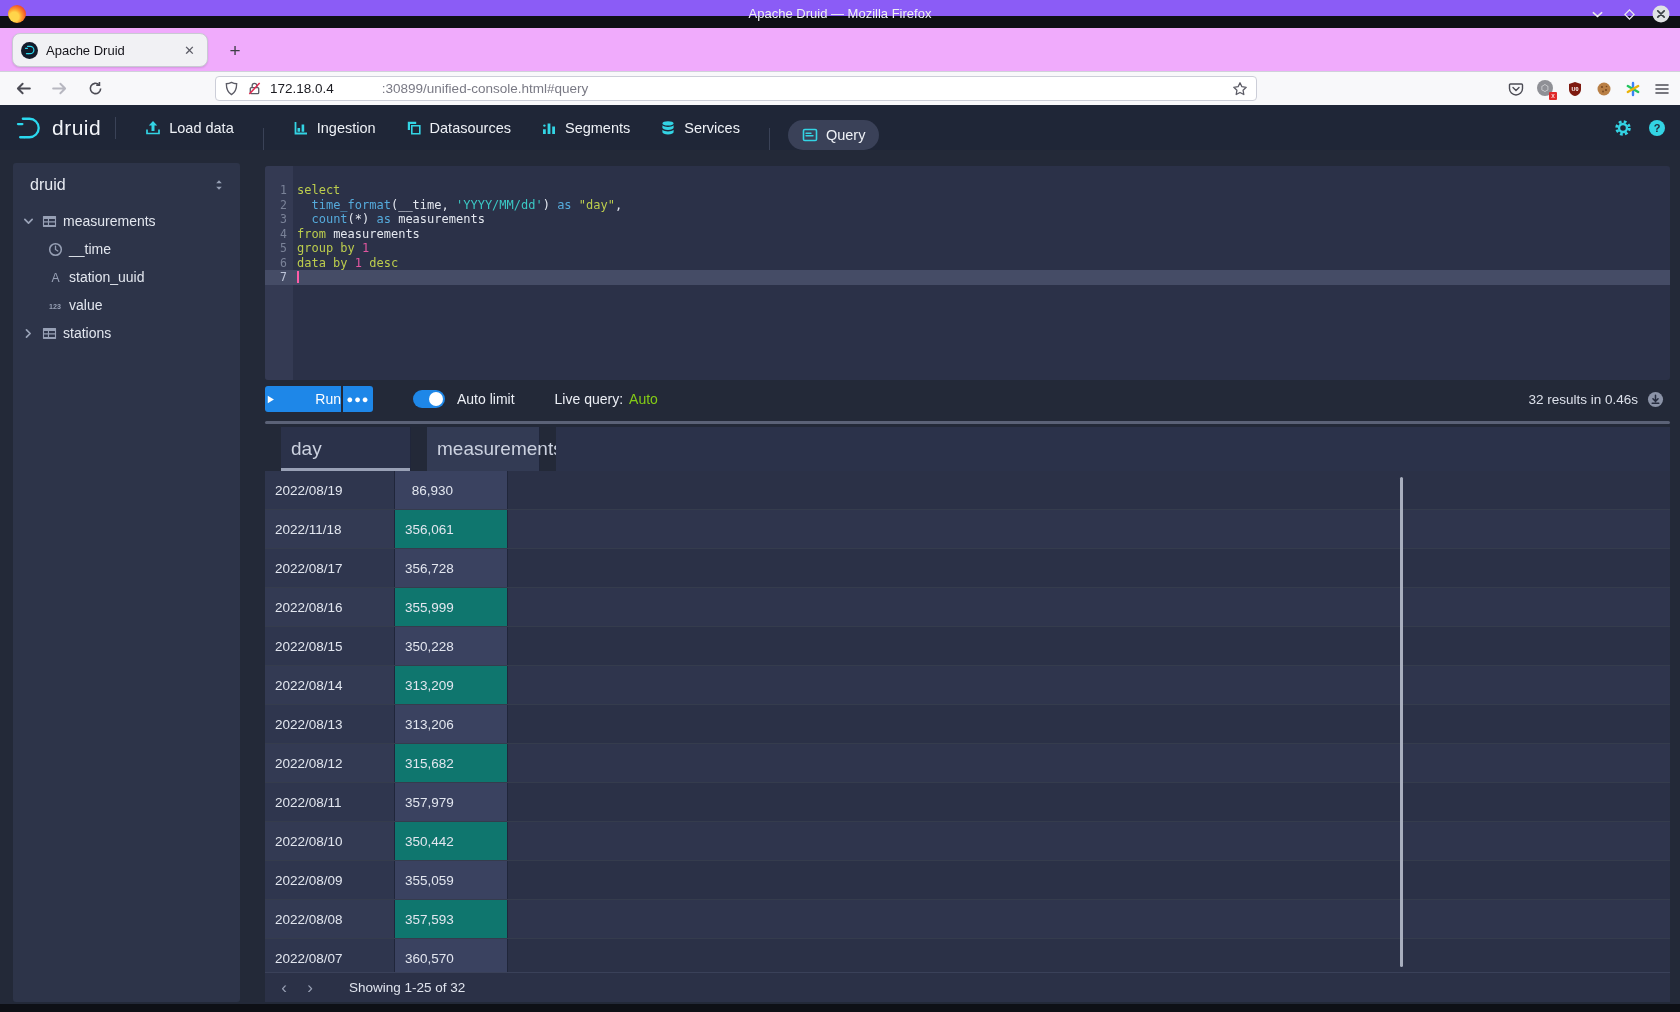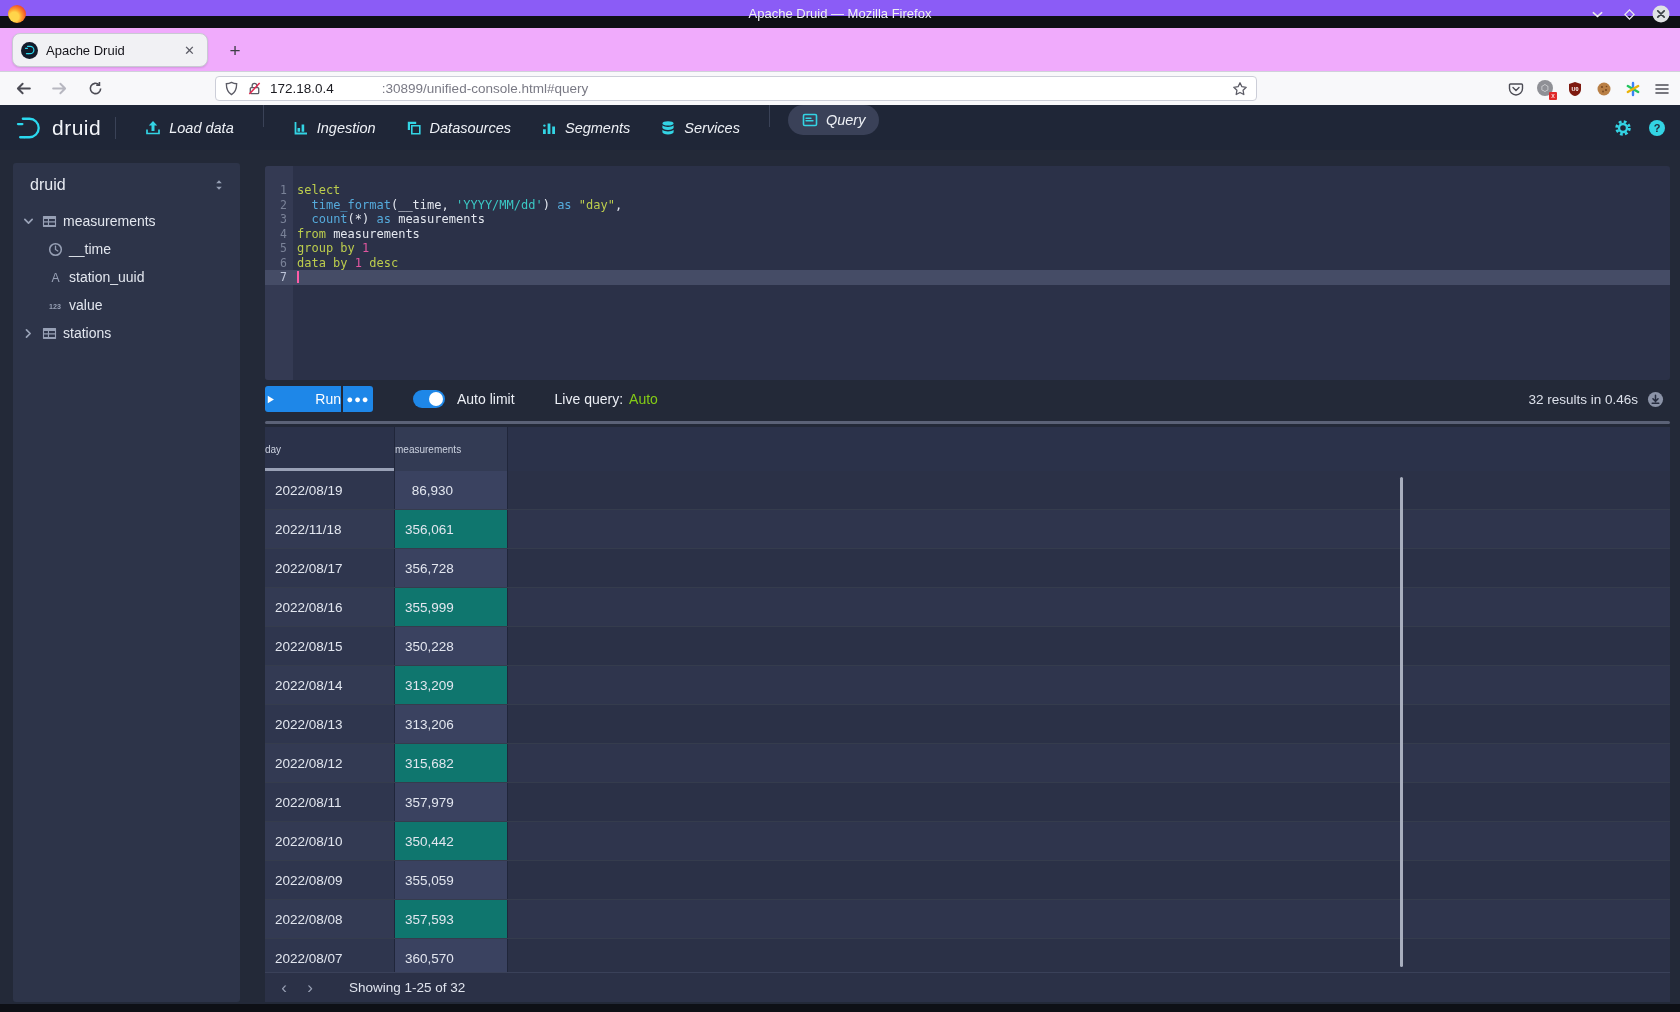--- a/index.html
+++ b/index.html
@@ -38,21 +38,21 @@
   .ext-wrap{position:relative;width:17px;height:17px;}
   .ext-circle{width:16px;height:16px;border-radius:50%;background:#8f9096;display:flex;align-items:center;justify-content:center;color:#e8e8ea;font-size:9px;}
   .ext-badge{position:absolute;right:-3px;bottom:-3px;width:8px;height:8px;background:#e02929;color:#fff;font-size:7px;
              line-height:8px;text-align:center;border-radius:1px;}
 
   
   .appbar{position:absolute;left:0;top:105px;width:1680px;height:45px;background:#1f2637;display:flex;align-items:center;}
   .brand{display:flex;align-items:center;gap:8px;margin-left:14px;}
   .brand-text{color:#f2f4f8;font-size:21px;letter-spacing:.5px;}
   .appbar-sep{width:1px;height:22px;background:#3a4257;margin:0 14px;}
-  .appnav{display:flex;align-items:flex-start;height:45px;font-style:italic;}
+  .appnav{display:flex;align-items:flex-end;height:45px;}
   .app-nav-item{display:flex;align-items:center;gap:8px;padding:0 15px;height:45px;color:#eef1f6;font-size:14.5px;cursor:default;}
   .app-nav-item .ico{color:#33d4e4;display:flex;}
   .app-nav-item.active{background:#3a4158;border-radius:18px;height:30px;padding:0 14px;margin:0 4px;}
   .appbar-right{position:absolute;right:14px;top:0;height:45px;display:flex;align-items:center;gap:16px;color:#33d4e4;}
 
   
   .page{position:absolute;left:0;top:150px;width:1680px;height:854px;background:#232938;}
 
   
   .sidebar{position:absolute;left:13px;top:13px;width:227px;height:839px;background:#2d3449;border-radius:3px;}
@@ -91,22 +91,22 @@
   .live-value{color:#84cc16;font-size:14px;margin-left:6px;}
   .run-right{position:absolute;right:6px;top:0;height:26px;display:flex;align-items:center;gap:9px;}
   .result-summary{color:#dce0ea;font-size:13.5px;}
   .dl-ico{color:#8b93a7;display:flex;}
 
   .splitter{position:absolute;left:265px;top:271px;width:1405px;height:3px;background:#5b6277;border-radius:2px;}
 
   
   .rtable{position:absolute;left:265px;top:277px;width:1405px;height:545px;overflow:hidden;}
   .thead{display:flex;height:44px;}
-  .th{box-sizing:border-box;display:flex;align-items:center;padding-left:0;color:#ccd2e0;font-size:10px;
-      border-right:1px solid #20263a;}
+  .th{box-sizing:border-box;display:flex;align-items:center;padding-left:10px;color:#ccd2e0;font-size:19px;
+      border-right:1px solid #20263a;margin-left:16px;}
   .th.c1{width:130px;background:#2b324a;box-shadow:inset 0 -3px 0 #99a1b6;}
   .th.c2{width:113px;background:#333b54;}
   .th.fill{flex:1;background:#2b324a;border-right:none;}
   .trow{display:flex;height:39px;border-bottom:1px solid rgba(140,150,180,.18);box-sizing:border-box;}
   .td{box-sizing:border-box;display:flex;align-items:center;padding-left:10px;color:#e2e6ef;font-size:13.5px;
       border-right:1px solid #20263a;}
   .td.c1{width:130px;}
   .td.c2{width:113px;}
   .td.fill{flex:1;border-right:none;padding-left:0;}
   .trow.odd .c1{background:#2f364e;} .trow.odd .c2{background:#3a4260;} .trow.odd .fill{background:#2b3147;}

